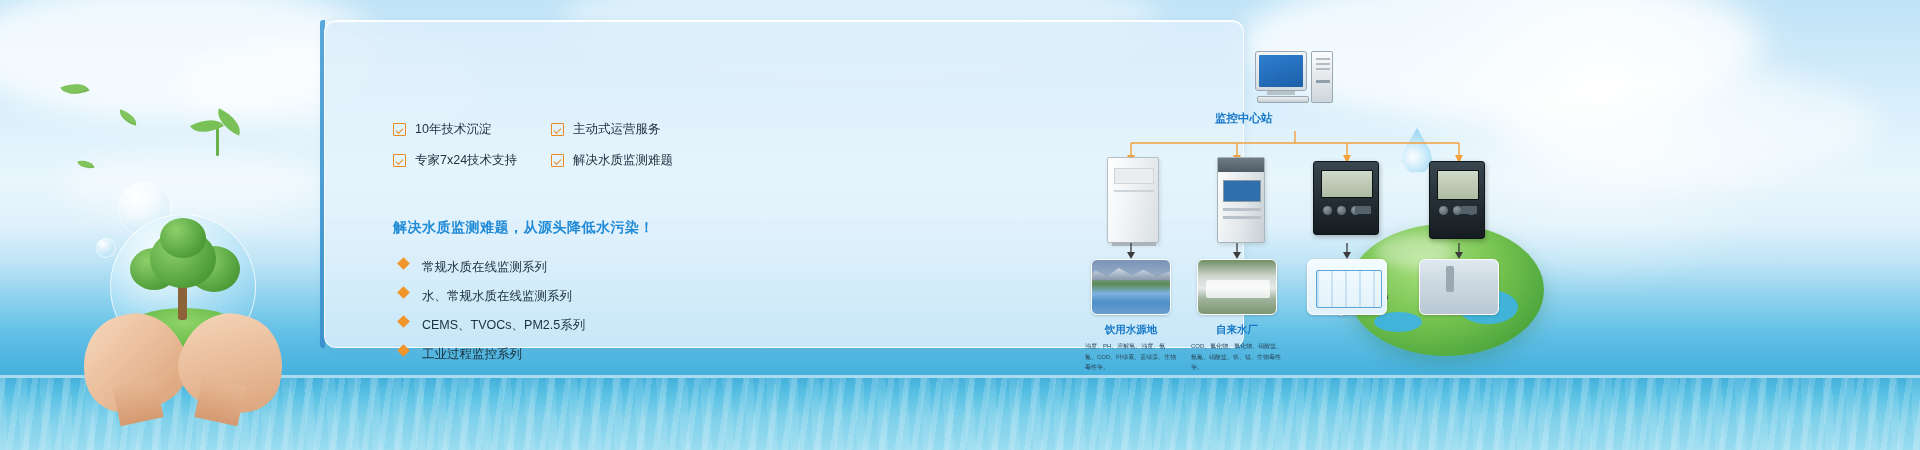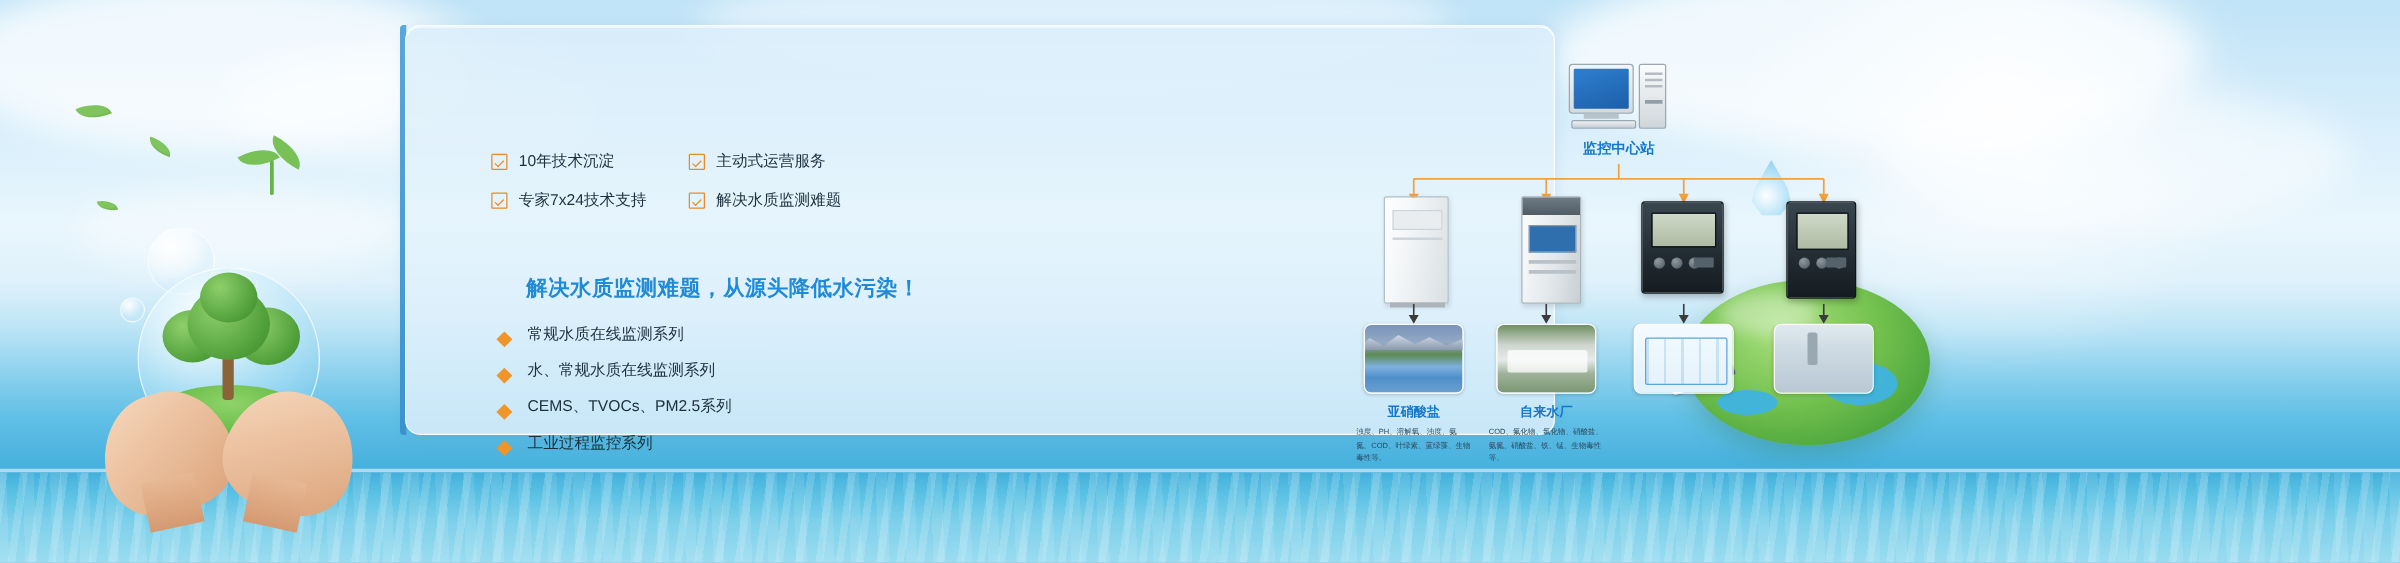--- a/index.html
+++ b/index.html
@@ -111,44 +111,44 @@
 
   .features { position:absolute; left:68px; top:100px; width:350px; }
   .frow { display:flex; margin-bottom:14px; }
   .fitem { display:flex; align-items:center; }
   .fitem.col1 { width:158px; }
   .chk { width:13px; height:13px; border:1.5px solid #e98a26; position:relative; margin-right:9px; flex:none; border-radius:1px; background:transparent;}
   .chk:after { content:""; position:absolute; left:2px; top:4px; width:6px; height:3px;
                border-left:1.6px solid #e98a26; border-bottom:1.6px solid #e98a26; transform:rotate(-45deg); }
   .ftext { color:#1c2f3d; font-size:12.5px; white-space:nowrap; }
 
-  .headline2 { position:absolute; left:68px; top:198px; color:#1f8ad6; font-size:17px; font-weight:bold; letter-spacing:.5px; white-space:nowrap;margin-left:28px;}
+  .headline2 { position:absolute; left:68px; top:198px; color:#1f8ad6; font-size:14px; font-weight:bold; letter-spacing:.5px; white-space:nowrap;}
 
   .bullets { position:absolute; left:74px; top:238px; }
-  .brow { display:flex; align-items:flex-end; margin-bottom:12px; }
+  .brow { display:flex; align-items:flex-start; margin-bottom:12px; }
   .dia { width:9px; height:9px; background:#f0952a; transform:rotate(45deg); margin-right:14px; flex:none; }
   .btext { color:#1c2f3d; font-size:12.5px; white-space:nowrap; }
 
   
   .diagram { position:absolute; left:760px; top:26px; width:430px; height:320px; }
 
   .pc { position:absolute; left:170px; top:4px; width:80px; height:56px; }
   .monitor { position:absolute; left:0; top:0; width:52px; height:40px;
              background:linear-gradient(180deg,#f2f5f7,#d4dbe0); border:1px solid #9aa8b1; border-radius:3px; padding:3px; }
   .screen { width:100%; height:100%; background:linear-gradient(160deg,#2e7fd0,#1d5fa8); border-radius:1px; }
   .mon-base { position:absolute; left:12px; top:40px; width:28px; height:4px; background:#b8c2c9; }
   .keyboard { position:absolute; left:2px; top:45px; width:52px; height:7px;
               background:linear-gradient(180deg,#eef1f3,#c6ced4); border:1px solid #9aa8b1; border-radius:2px; }
   .tower { position:absolute; left:56px; top:0; width:22px; height:52px;
            background:linear-gradient(180deg,#fbfcfd,#cfd6db); border:1px solid #9aa8b1; border-radius:2px; }
   .tower i { position:absolute; left:4px; display:block; width:14px; height:2px; background:#b3bcc2; }
   .tower i:nth-child(1){ top:6px; } .tower i:nth-child(2){ top:11px; } .tower i:nth-child(3){ top:16px;}
   .tower i:nth-child(4){ top:28px; height:3px; background:#8fa0ab;}
 
-  .center-label { position:absolute; left:130px; top:64px; width:160px; text-align:center;
+  .center-label { position:absolute; left:130px; top:64px; width:160px; text-align:left;
                   color:#1678c8; font-size:11.5px; font-weight:bold; }
 
   .tree-lines { position:absolute; left:0; top:84px; width:430px; height:32px; }
 
   .devices { position:absolute; left:0; top:110px; width:430px; height:100px; }
   .dev { position:absolute; width:70px; }
 
   
   .cab { position:absolute; left:12px; top:0; width:52px; height:86px;
          background:linear-gradient(100deg,#ffffff 0%,#f0f3f5 45%,#d9dfe3 100%);
@@ -386,21 +386,21 @@
 
     <div class="photos">
       <div class="ph ph1" style="left:6px"></div>
       <div class="ph ph2" style="left:112px"></div>
       <div class="ph ph3" style="left:222px"></div>
       <div class="ph ph4" style="left:334px"></div>
     </div>
 
     <div class="labels">
       <div class="lab" style="left:-2px">
-        <div class="t">亚硝酸盐</div>
+        <div class="t">饮用水源地</div>
         <div class="d">浊度、PH、溶解氧、浊度、氨氮、COD、叶绿素、蓝绿藻、生物毒性等。</div>
       </div>
       <div class="lab" style="left:104px">
         <div class="t">自来水厂</div>
         <div class="d">COD、氟化物、氯化物、硝酸盐、氨氮、硝酸盐、铁、锰、生物毒性等。</div>
       </div>
     </div>
 
   </div>
 </div>

